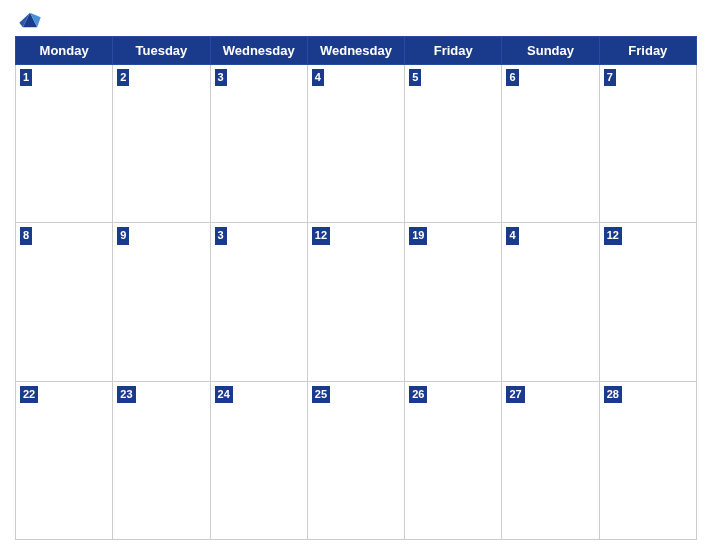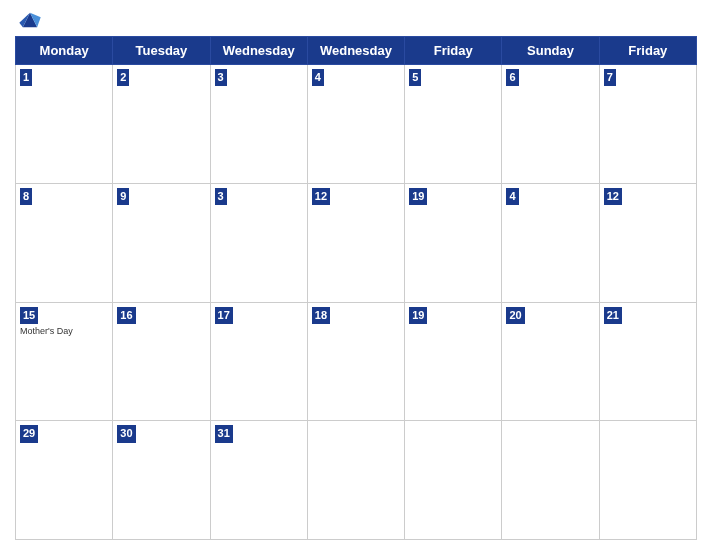--- a/index.html
+++ b/index.html
@@ -155,31 +155,22 @@
       <tr>
         <td><span class="day-number">8</span></td>
         <td><span class="day-number">9</span></td>
         <td><span class="day-number">3</span></td>
         <td><span class="day-number">12</span></td>
         <td><span class="day-number">19</span></td>
         <td><span class="day-number">4</span></td>
         <td><span class="day-number">12</span></td>
       </tr>
       <tr>
-        <td><span class="day-number">15</span><div class="day-event">Mother's Day</div></td>
-        <td><span class="day-number">16</span></td>
-        <td><span class="day-number">17</span></td>
-        <td><span class="day-number">18</span></td>
-        <td><span class="day-number">19</span></td>
-        <td><span class="day-number">20</span></td>
-        <td><span class="day-number">21</span></td>
-      </tr>
-      <tr>
-        <td><span class="day-number">29</span></td>
-        <td><span class="day-number">30</span></td>
-        <td><span class="day-number">31</span></td>
-        <td class="empty-cell"></td>
-        <td class="empty-cell"></td>
-        <td class="empty-cell"></td>
-        <td class="empty-cell"></td>
+        <td><span class="day-number">22</span></td>
+        <td><span class="day-number">23</span></td>
+        <td><span class="day-number">24</span></td>
+        <td><span class="day-number">25</span></td>
+        <td><span class="day-number">26</span></td>
+        <td><span class="day-number">27</span></td>
+        <td><span class="day-number">28</span></td>
       </tr>
     </tbody>
 </table>
 
 </body></html>

